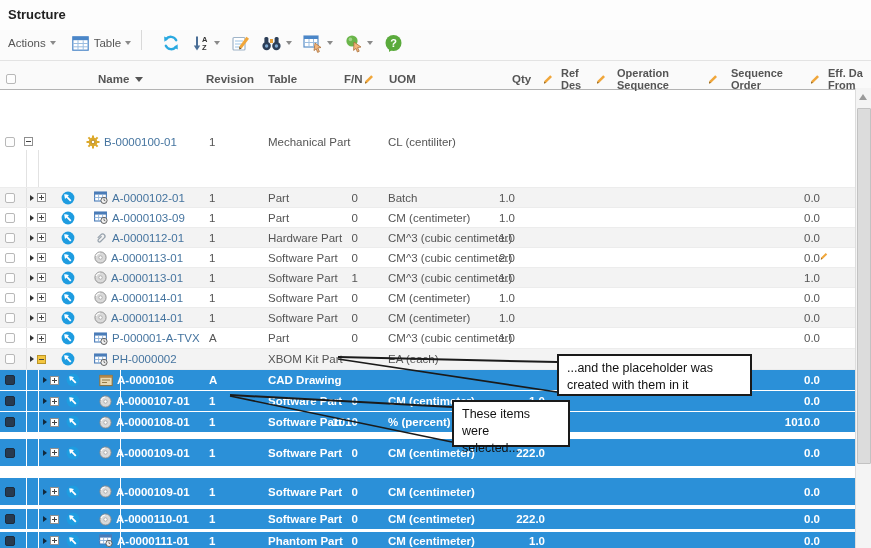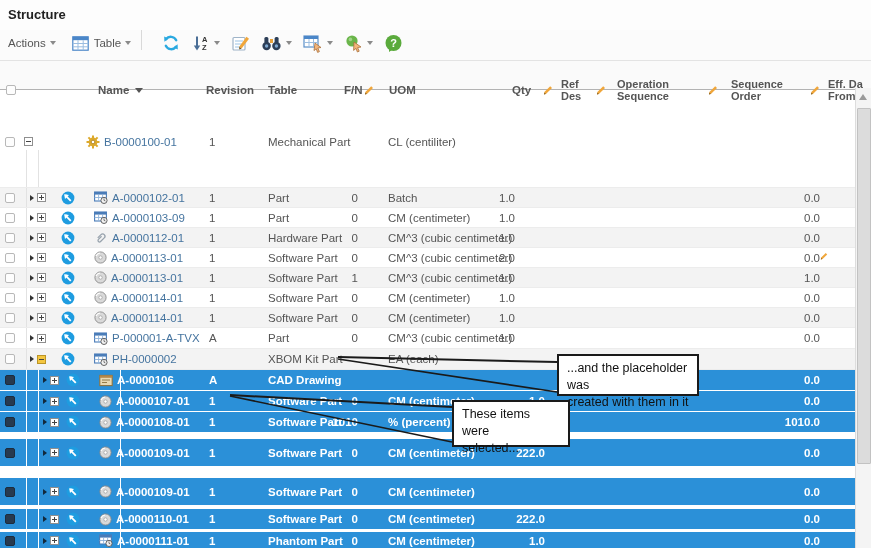--- a/index.html
+++ b/index.html
@@ -12,21 +12,21 @@
            display:flex;align-items:flex-start;border-bottom:1px solid #efefef;}
   .tb-item{display:flex;align-items:center;height:26px;margin-left:8px;cursor:pointer;}
   .tb-label{font-size:11.5px;color:#555;}
   .chev{width:0;height:0;border-left:3.5px solid transparent;border-right:3.5px solid transparent;
         border-top:4px solid #8a8a8a;margin-left:4px;display:inline-block;}
   .tb-sep{width:1px;height:20px;background:#d9d9d9;margin:0 8px 0 10px;}
   .tb-icon{display:flex;align-items:center;justify-content:center;}
   
   #gridheader{position:absolute;left:0;top:60px;width:871px;height:28px;background:#fafafa;
               border-top:1px solid #e3e3e3;border-bottom:1px solid #b3b3b3;}
-  .hcell{position:absolute;top:15px;height:28px;display:flex;align-items:center;
+  .hcell{position:absolute;top:4px;height:28px;display:flex;align-items:center;
          font-size:11.5px;font-weight:bold;color:#555;white-space:nowrap;}
   .hcell .two{line-height:12px;font-size:11px;}
   .sorttri{width:0;height:0;border-left:4px solid transparent;border-right:4px solid transparent;
            border-top:5px solid #555;margin-left:6px;}
   
   #gridbody{position:absolute;left:0;top:88px;width:855px;}
   .row{position:relative;width:855px;box-sizing:border-box;}
   .row.norm{border-bottom:1px solid #ececec;}
   .row.stripe{background:#f3f3f3;}
   .row.sel{background:#2b90d8;border-bottom:1px solid #fff;}
@@ -836,21 +836,21 @@
       </div>
     </div>
 
   <svg id="lines-overlay">
     <line x1="338" y1="357" x2="557" y2="362" stroke="#1a1a1a" stroke-width="2"></line>
     <line x1="338" y1="359" x2="557" y2="392" stroke="#1a1a1a" stroke-width="1.6"></line>
     <line x1="230" y1="395" x2="452" y2="407" stroke="#1a1a1a" stroke-width="2"></line>
     <line x1="230" y1="396" x2="452" y2="442" stroke="#1a1a1a" stroke-width="1.6"></line>
   </svg>
 
-  <div class="callout" style="left:557px;top:354px;width:142px;height:42px;">...and the placeholder was
+  <div class="callout" style="left:557px;top:354px;width:195px;height:42px;">...and the placeholder was
 created with them in it</div>
   <div class="callout" style="left:452px;top:400px;width:118px;height:47px;">These items were
 selected...</div>
 
   <div id="vscroll">
     <div class="up"></div>
     <div class="thumb"></div>
   </div>
 
 </div>

